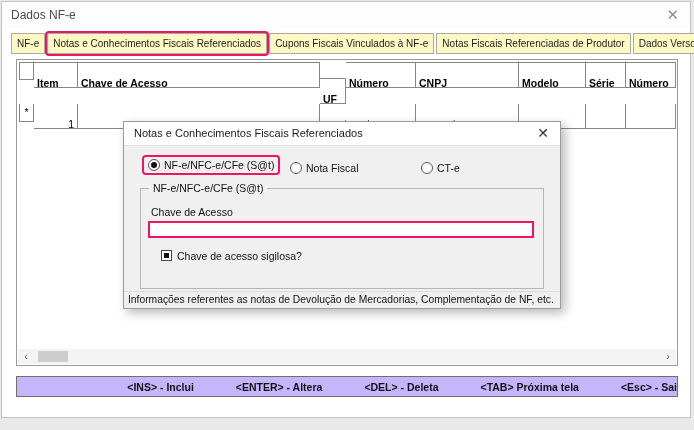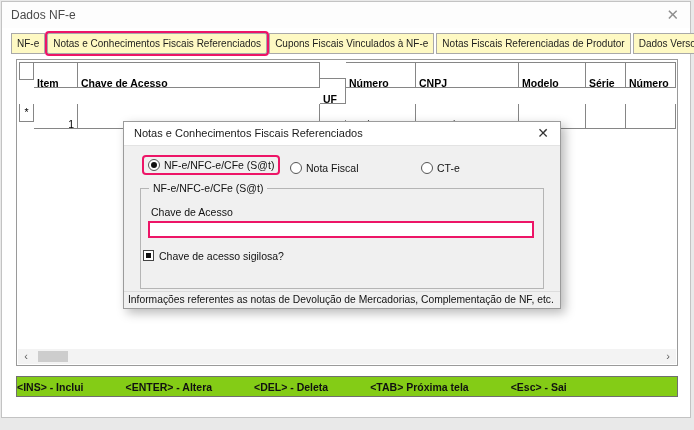--- a/index.html
+++ b/index.html
@@ -62,22 +62,22 @@
     background:#f3f3f3;
   }
   .hs-arrow { position:absolute; top:0; width:16px; height:15px; text-align:center;
     font-size:11px; line-height:14px; color:#5e5e5e; cursor:pointer; }
   .hs-left{left:0;} .hs-right{right:0;}
   .hs-thumb { position:absolute; left:20px; top:2px; width:30px; height:11px; background:#cdcdcd; cursor:pointer; }
 
   
   .hintbar {
     position:absolute; left:14px; top:374px; width:662px; height:21px;
-    border:1px solid #6f6f6f; background:#84cc16;
-    display:flex; justify-content:flex-start; align-items:center; gap:42px;
+    border:1px solid #6f6f6f; background:#c4b5fd;
+    display:flex; justify-content:flex-end; align-items:center; gap:42px;
     font-size:10.5px; font-weight:bold; color:#111; white-space:nowrap;
   }
 
   
   .modal {
     position:absolute; left:123px; top:121px; width:438px; height:188px;
     background:#f0f0f0; border:1px solid #9b9b9b;
     box-shadow:4px 4px 10px rgba(0,0,0,0.28);
   }
   .modal-title { position:absolute; left:0; top:0; right:0; height:24px; background:#fff; border-bottom:1px solid #e3e3e3; }
@@ -92,21 +92,21 @@
   .r3 { left:297px; top:40px; }
 
   .groupbox { position:absolute; left:16px; top:66px; width:404px; height:101px; border:1px solid #b5b5b5; }
   .legend { position:absolute; left:8px; top:-7px; background:#f0f0f0; padding:0 4px; font-size:10.5px; color:#111; white-space:nowrap; }
   .field-label { position:absolute; left:10px; top:17px; font-size:10.5px; color:#111; }
   .chave-input {
     position:absolute; left:7px; top:32px; width:386px; height:17px;
     border:2px solid var(--hl); background:#fff; font-size:11px; padding:0 3px;
     font-family:"Liberation Sans", sans-serif; outline:none;
   }
-  .checkbox-row { position:absolute; left:2px; top:61px; display:flex; align-items:flex-start; gap:5px; font-size:10.5px; color:#111; cursor:pointer; }
+  .checkbox-row { position:absolute; left:20px; top:61px; display:flex; align-items:flex-start; gap:5px; font-size:10.5px; color:#111; cursor:pointer; }
   .checkbox { width:11px; height:11px; min-width:11px; border:1px solid #444; background:#fff; position:relative; }
   .checkbox .fill { position:absolute; left:2px; top:2px; right:2px; bottom:2px; background:#111; }
 
   .modal-status {
     position:absolute; left:0; right:0; bottom:0; height:17px;
     border-top:1px solid #dcdcdc; background:#f0f0f0;
     font-size:10.3px; line-height:16px; padding-left:4px; color:#111;
     white-space:nowrap; overflow:hidden;
   }
 </style>

